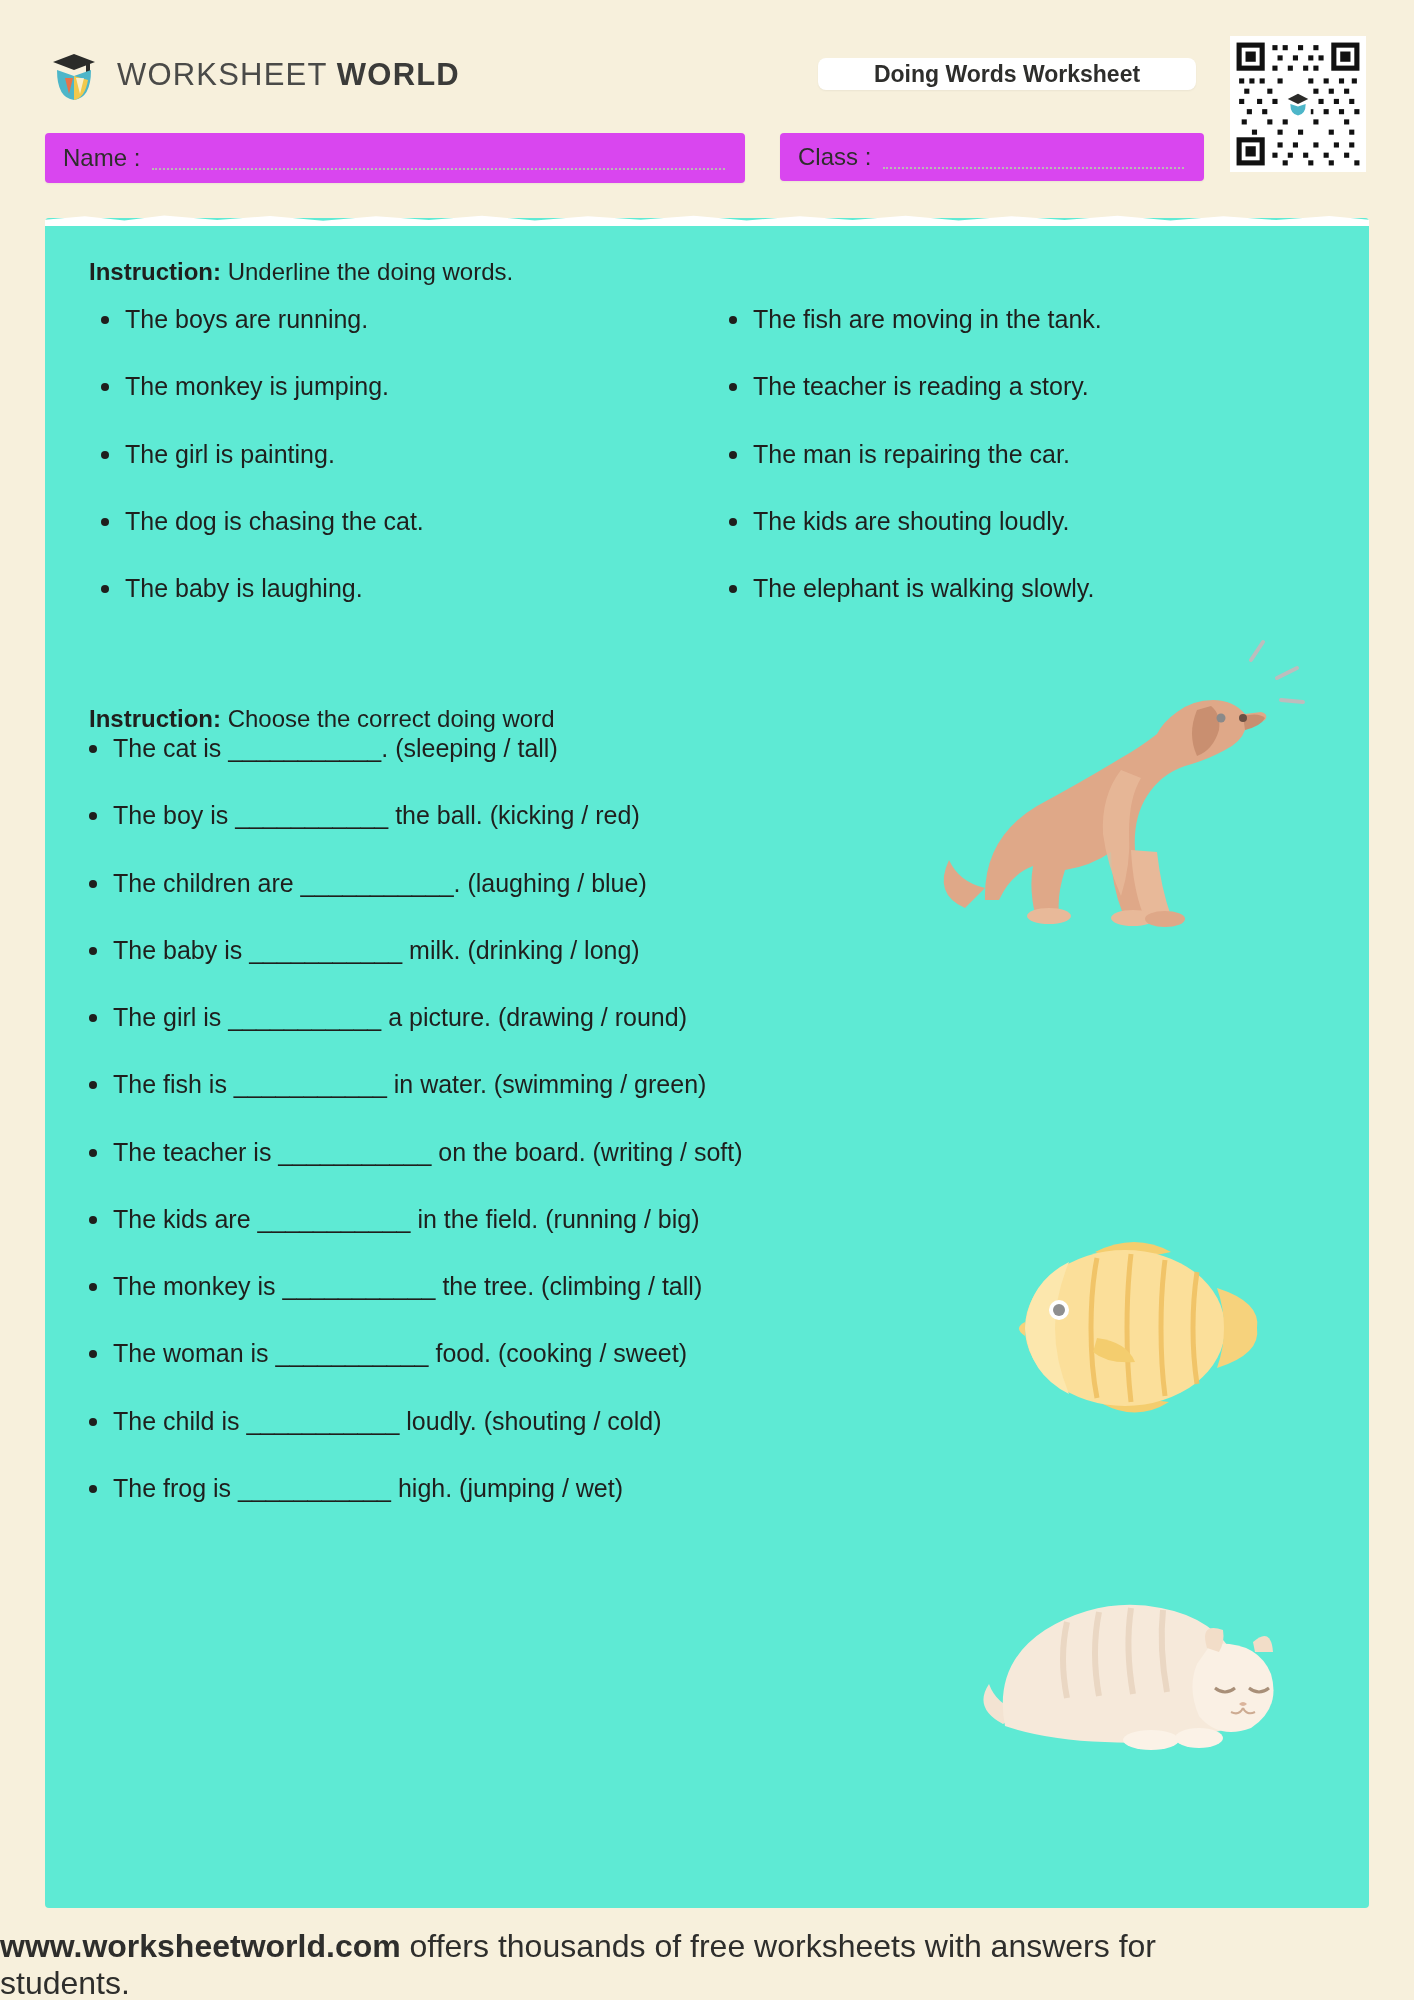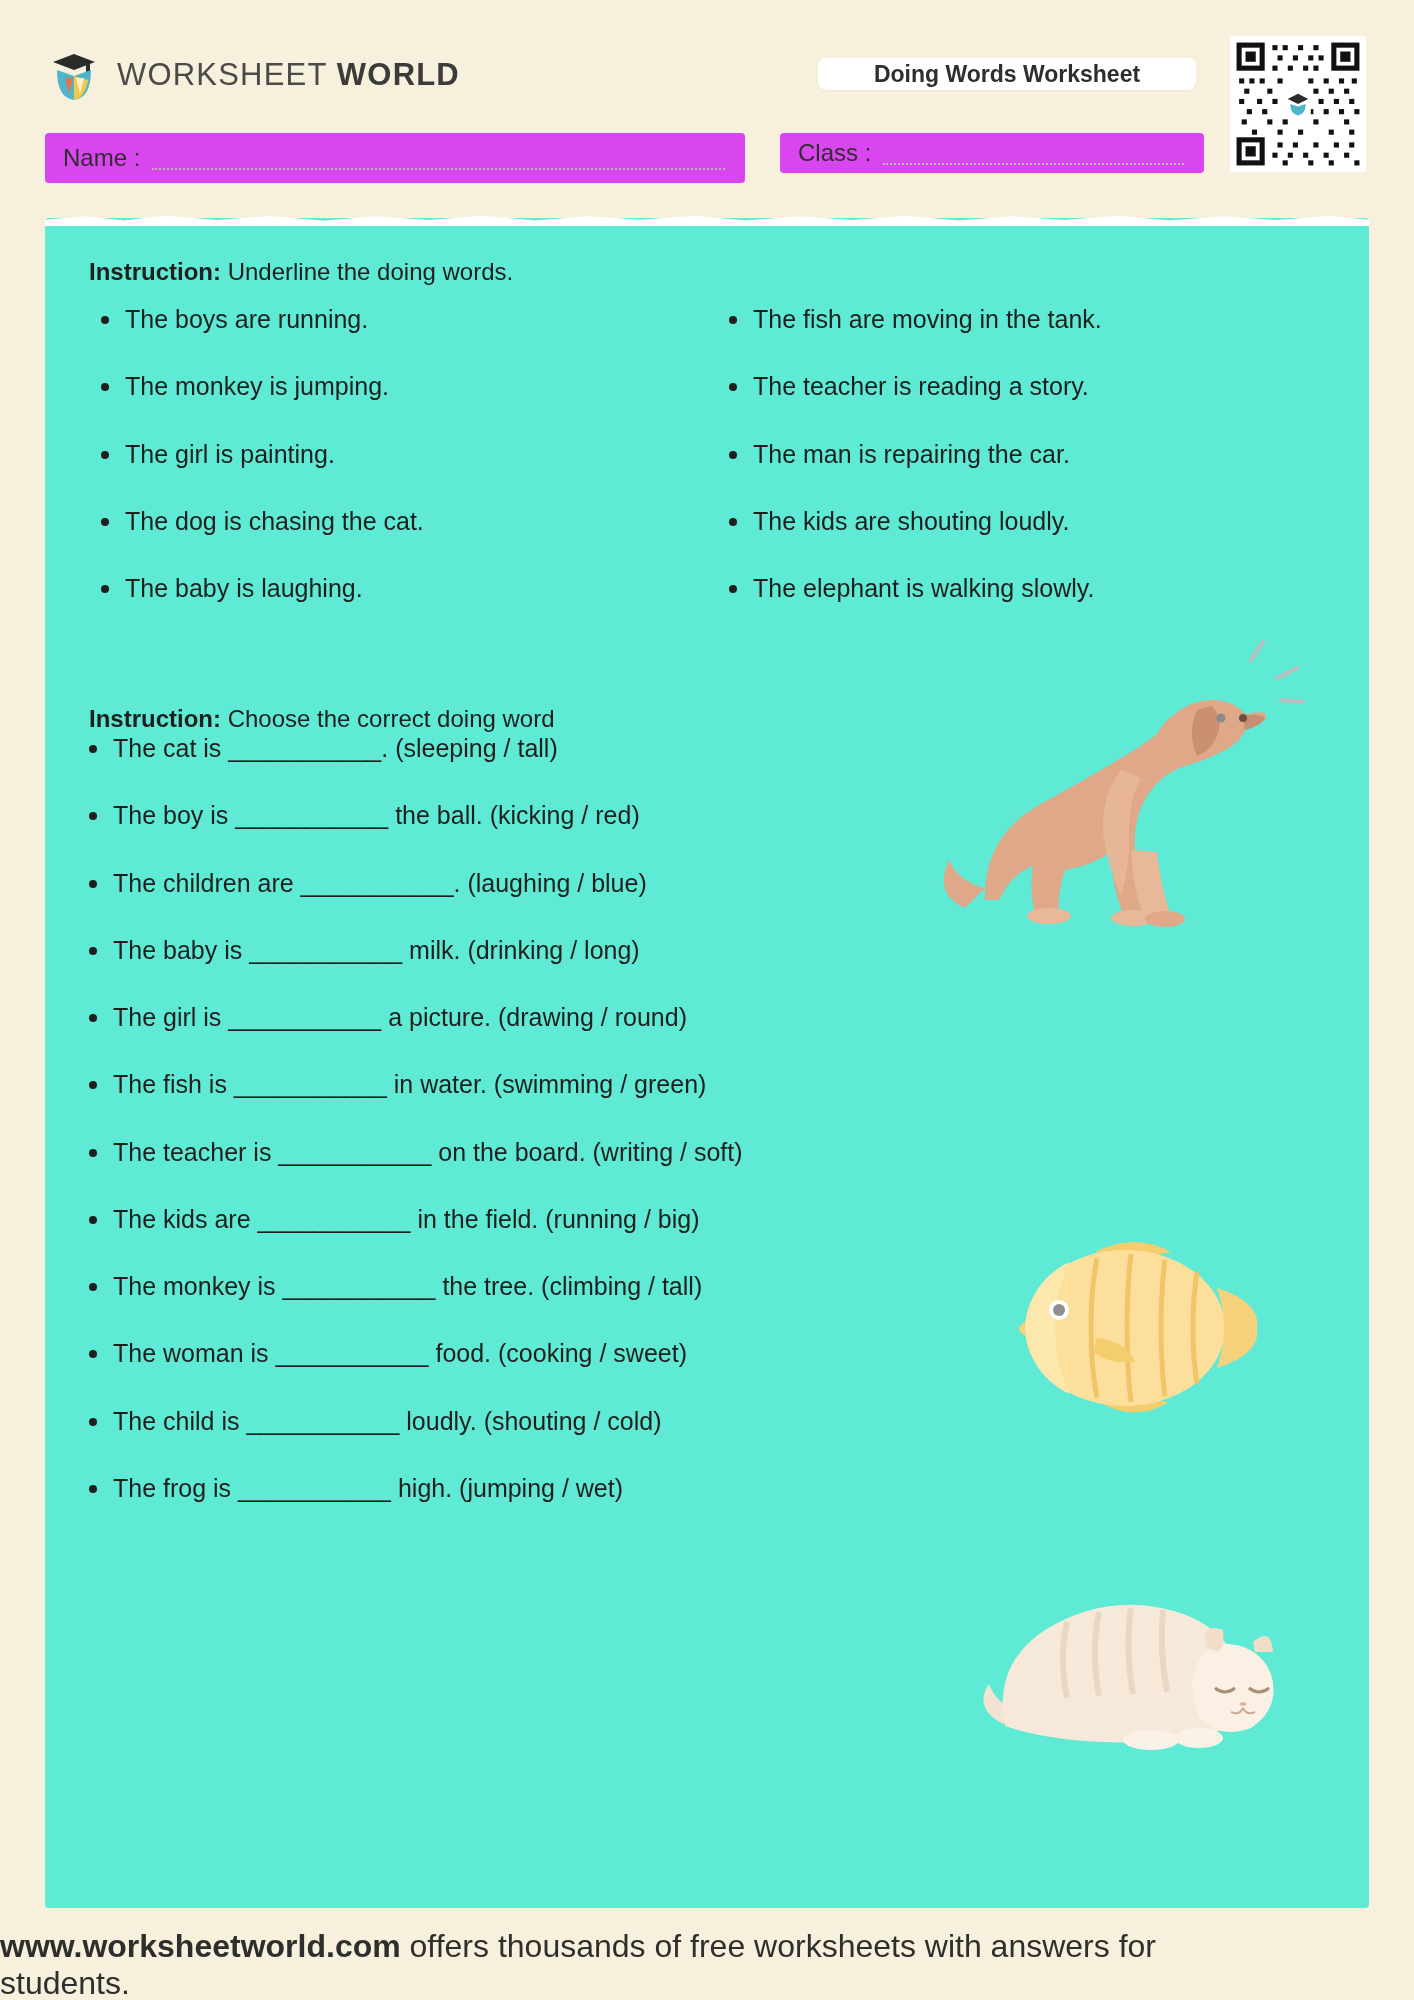--- a/index.html
+++ b/index.html
@@ -97,21 +97,21 @@
   .field-name {
     left: 45px;
     top: 133px;
     width: 700px;
     height: 50px;
   }
   .field-class {
     left: 780px;
     top: 133px;
     width: 424px;
-    height: 40px;
+    height: 48px;
   }
   .field-label {
     font-size: 24px;
     color: #2e2e2c;
     padding-left: 18px;
     white-space: nowrap;
   }
   .field-line {
     flex: 1;
     margin: 0 20px 0 12px;

